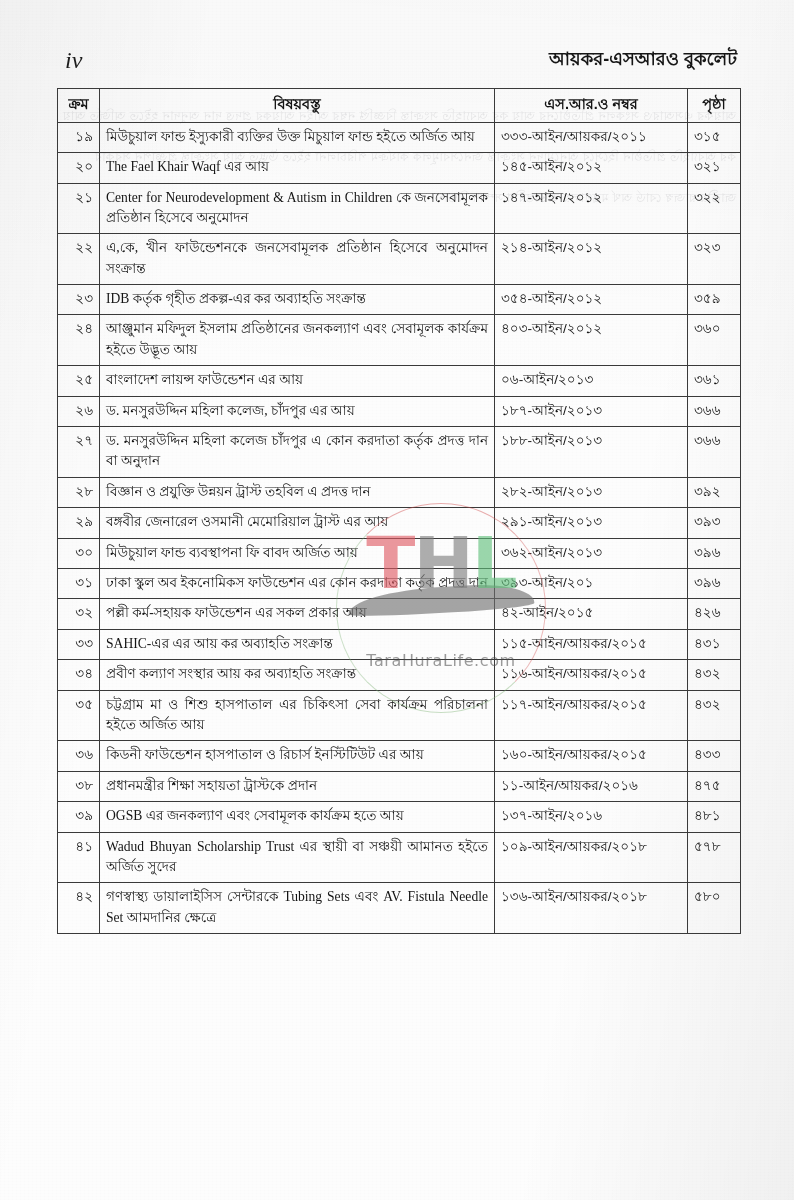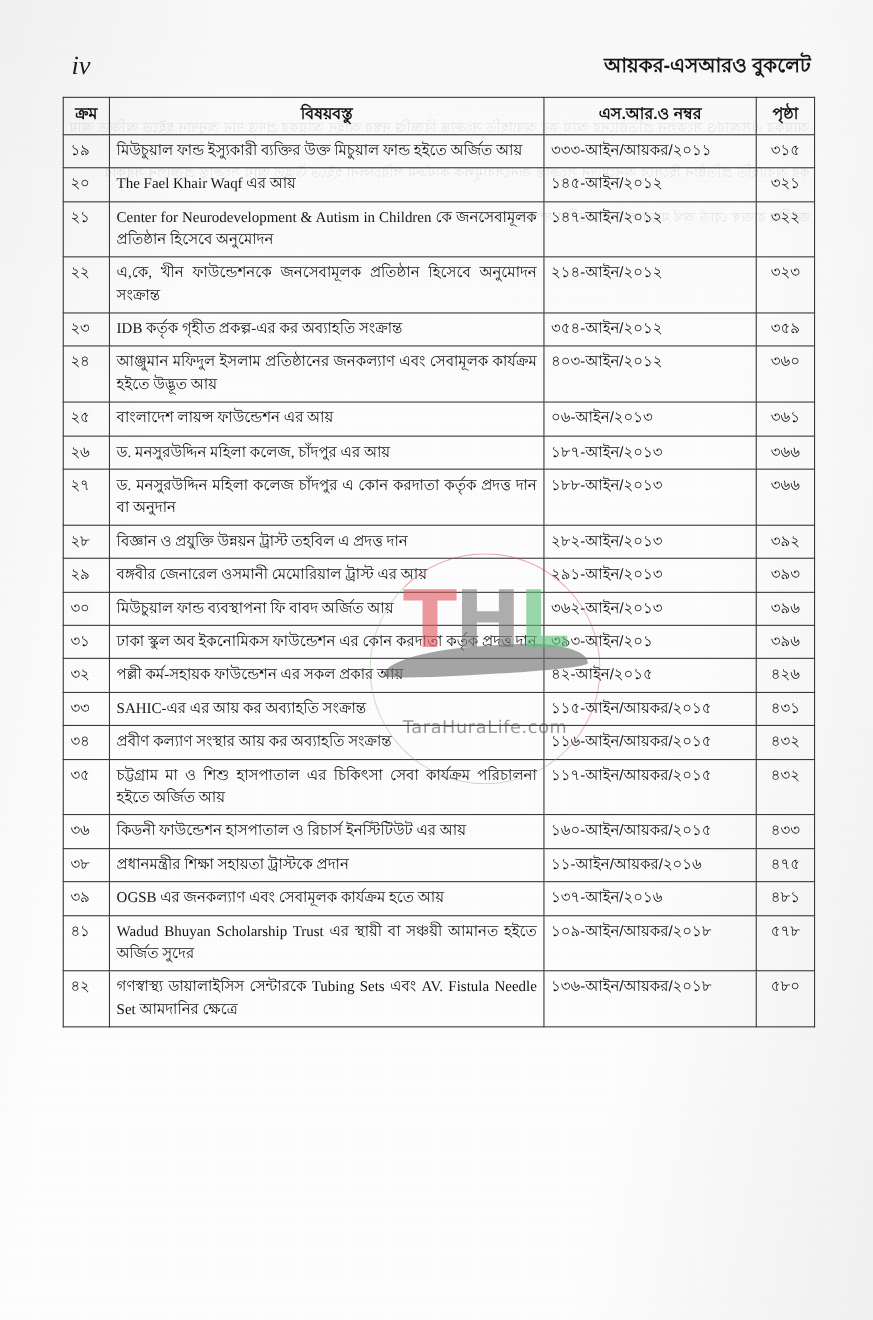--- a/index.html
+++ b/index.html
@@ -98,21 +98,21 @@
     font-size: 14.5px;
     padding: 5px 4px 6px 4px;
     vertical-align: middle;
   }
   col.c-sl    { width: 42px; }
   col.c-desc  { width: 395px; }
   col.c-sro   { width: 193px; }
   col.c-page  { width: 53px; }
 
   td.sl {
-    text-align: left;
+    text-align: right;
     font-family: "Liberation Sans", "DejaVu Sans", sans-serif;
     font-size: 14px;
     padding-left: 2px;
     padding-right: 2px;
   }
   td.desc {
     text-align: justify;
     text-align-last: left;
     font-family: "Liberation Serif", "DejaVu Serif", serif;
     font-size: 14px;
@@ -120,21 +120,20 @@
   }
   td.sro {
     font-family: "Liberation Sans", "DejaVu Sans", sans-serif;
     font-size: 14px;
     text-align: left;
     padding-left: 7px;
   }
   td.page {
     font-family: "Liberation Sans", "DejaVu Sans", sans-serif;
     font-size: 14px;
-    text-align: center;
   }
 
   
   #watermark {
     position: absolute;
     left: 336px;
     top: 503px;
     width: 210px;
     height: 210px;
     pointer-events: none;

